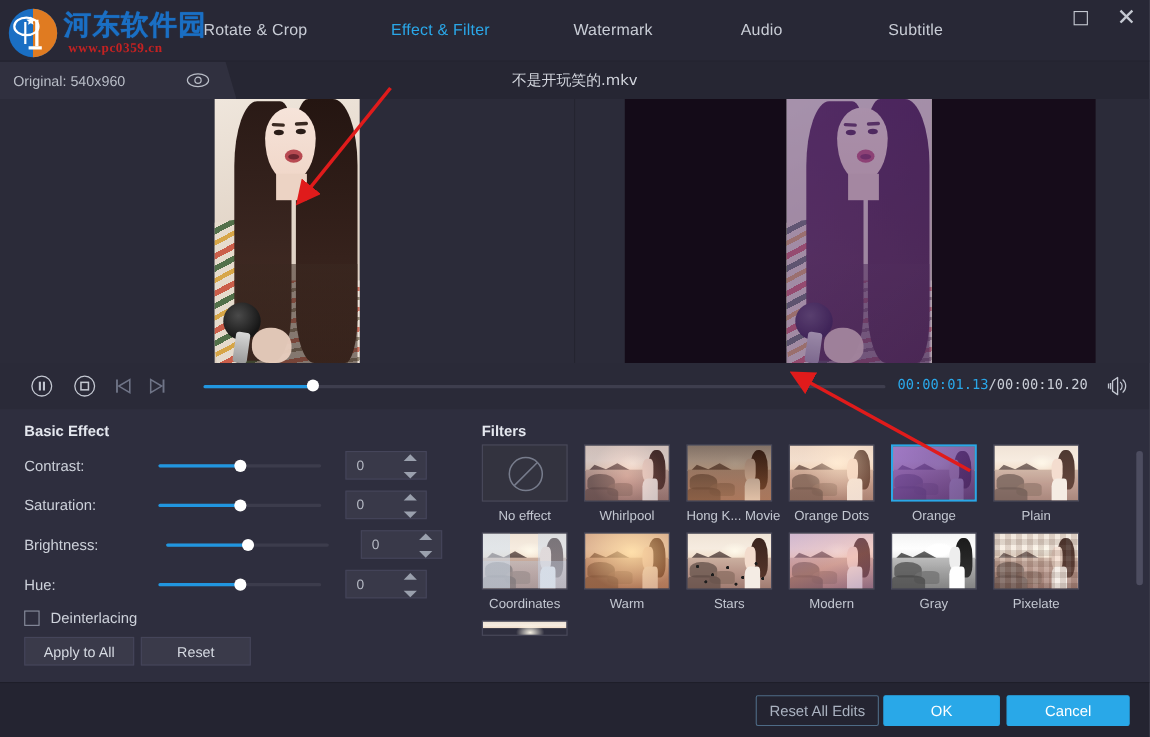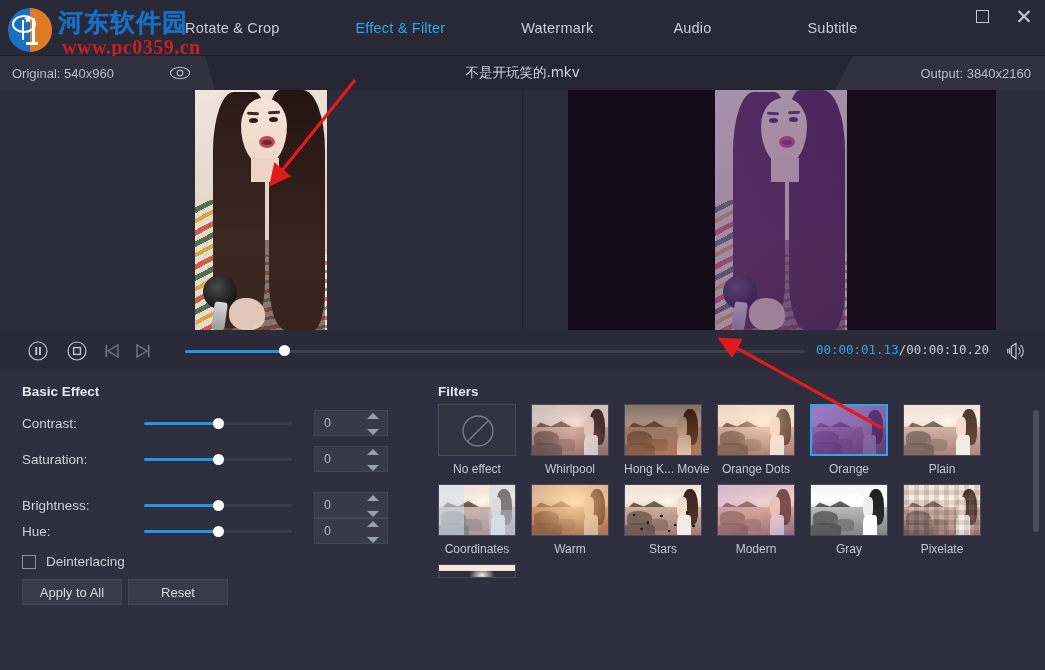--- a/index.html
+++ b/index.html
@@ -43,21 +43,21 @@
   .logo { position: absolute; left: 4px; top: 2px; width: 300px; height: 54px; pointer-events: none; }
   .logo-mark { position: absolute; left: 2px; top: 4px; width: 48px; height: 48px; }
   .logo-cn {
     position: absolute; left: 54px; top: 4px;
     font-size: 25px; font-weight: bold; color: #1a6fc4;
     font-family: "DejaVu Sans", sans-serif;
     letter-spacing: 1px; text-shadow: 0 0 1px #1a6fc4;
   }
   .logo-url {
     position: absolute; left: 58px; top: 34px;
-    font-size: 20px; font-weight: bold; color: #c42222;
+    font-size: 12px; font-weight: bold; color: #c42222;
     font-family: "Liberation Serif", serif; letter-spacing: .5px;
   }
 
   
   .infostrip { position: absolute; left: 0; top: 56px; width: 1045px; height: 34px; background: #262633; }
   .info-left {
     position: absolute; left: 0; top: 0; height: 34px; width: 215px;
     background: #30303f;
     display: flex; align-items: center;
     clip-path: polygon(0 0, 205px 0, 215px 34px, 0 34px);
@@ -278,23 +278,20 @@
 
   <div class="infostrip">
     <div class="info-center">不是开玩笑的.mkv</div>
     <div class="info-left">
       <span class="lbl">Original: 540x960</span>
       <svg class="eye" viewBox="0 0 24 15">
         <ellipse cx="12" cy="7.5" rx="10.5" ry="6.3" fill="none" stroke="#b9bdc7" stroke-width="1.2"></ellipse>
         <circle cx="12" cy="7.5" r="3.1" fill="none" stroke="#b9bdc7" stroke-width="1.2"></circle>
       </svg>
     </div>
-    <div class="info-right">
-      <span class="lbl">Output: 3840x2160</span>
-    </div>
   </div>
 
   <div class="previews">
     <div class="pv pv-left">
       <div class="frame">
         <div class="photo">
           <div class="ph-wall"></div>
             <div class="ph-stripes"></div>
             <div class="ph-stripes2"></div>
           <div class="ph-hair-l"></div>
@@ -409,21 +406,21 @@
       </div>
       <div class="spin">
         <span class="val">0</span>
         <span class="arrows">
             <span class="ar ar-up"></span>
             <span class="ar ar-dn"></span>
           </span>
       </div>
     </div>
 
-    <div class="row" style="top:118px;">
+    <div class="row" style="top:108px;justify-content:space-between;">
       <div class="rl">Brightness:</div>
       <div class="slider">
         <div class="s-bg"></div>
         <div class="s-fill" style="width:74px;"></div>
         <div class="s-knob" style="left:69px;"></div>
       </div>
       <div class="spin">
         <span class="val">0</span>
         <span class="arrows">
             <span class="ar ar-up"></span>
@@ -726,20 +723,31 @@
             </div>
         </div>
       </div>
     </div>
 
     <div class="vsb">
       <div class="vsb-thumb"></div>
     </div>
   </div>
 
+  <div class="footer">
+    <div class="fbtn ghost" style="left:687px; width:112px;">
+      <span>Reset All Edits</span>
+    </div>
+    <div class="fbtn prim" style="left:803px; width:106px;">
+      <span>OK</span>
+    </div>
+    <div class="fbtn prim" style="left:915px; width:112px;">
+      <span>Cancel</span>
+    </div>
+  </div>
 
   <svg class="arrowsvg">
     <defs>
       <marker id="ah" markerWidth="7" markerHeight="7" refX="5.5" refY="3.5" orient="auto">
         <path d="M0,0 L7,3.5 L0,7 Z" fill="#e01b1b"></path>
       </marker>
     </defs>
     <line x1="355" y1="80" x2="272" y2="183" stroke="#e01b1b" stroke-width="3.2" marker-end="url(#ah)"></line>
     <line x1="882" y1="428" x2="722" y2="340" stroke="#e01b1b" stroke-width="3.2" marker-end="url(#ah)"></line>
   </svg>

